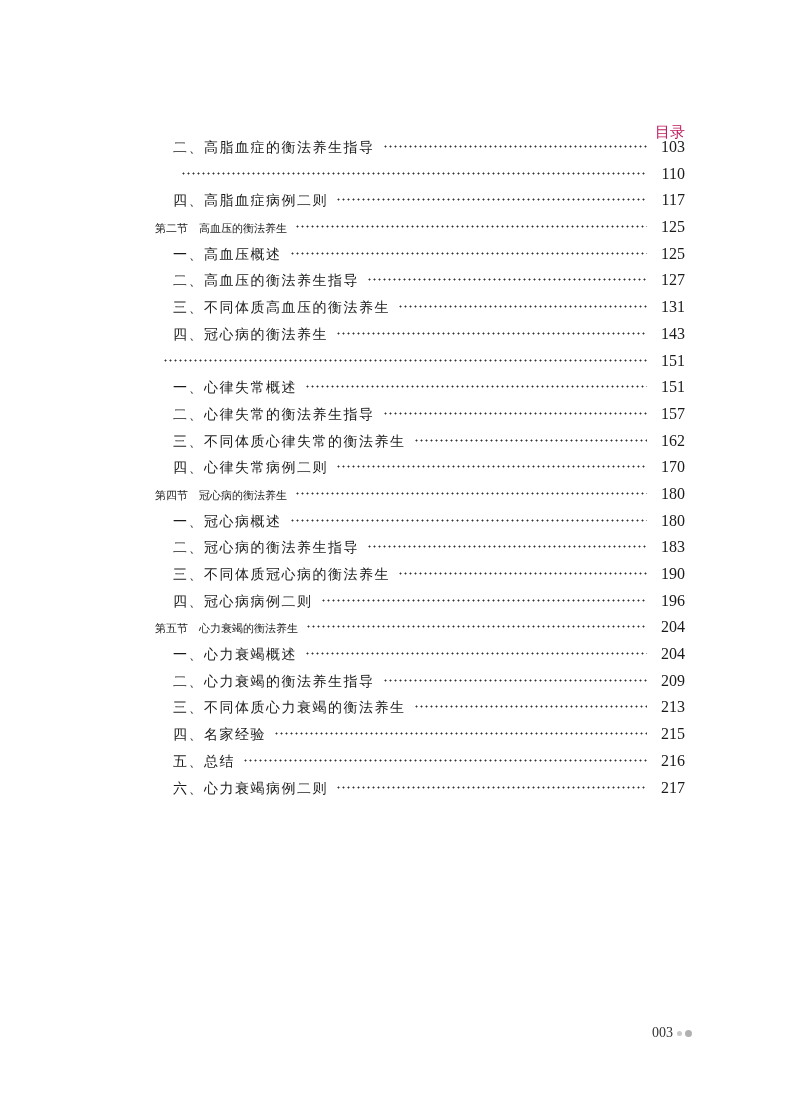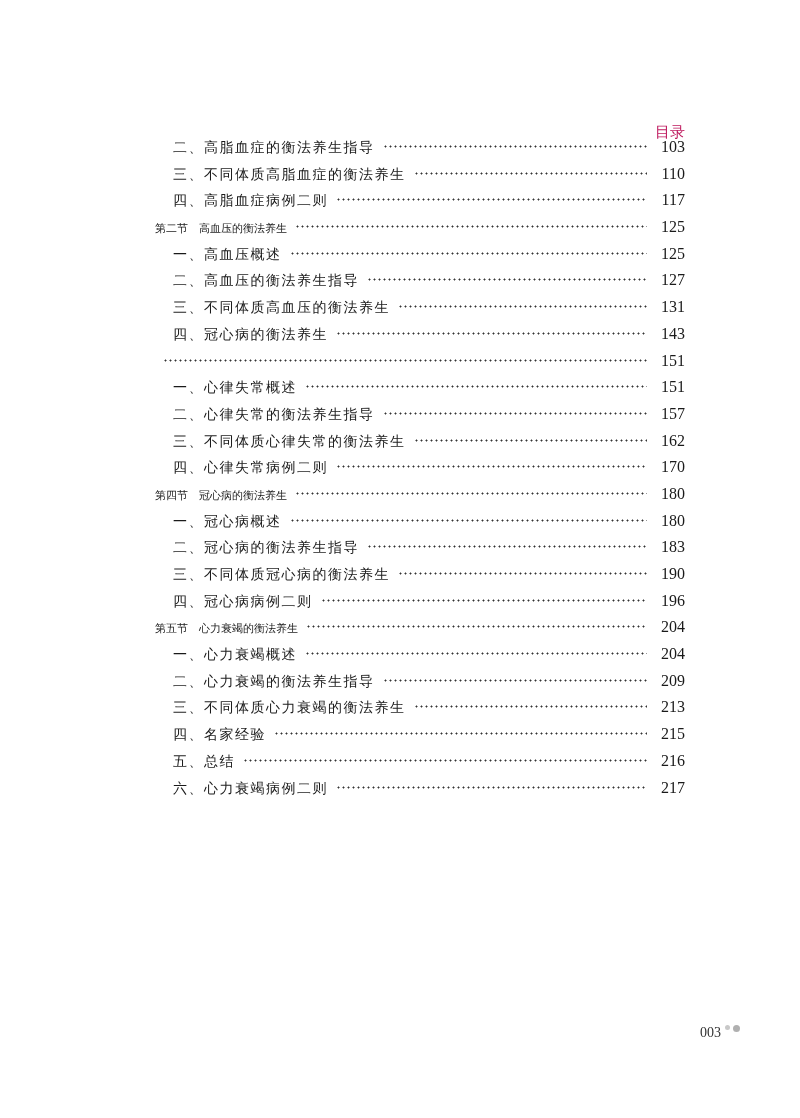--- a/index.html
+++ b/index.html
@@ -22,38 +22,37 @@
       background-image: radial-gradient(circle, #333 0.9px, transparent 1.1px);
       background-size: 5px 3px; background-repeat: repeat-x; background-position: left center;
       min-height: 3px;
     }
     .page {
       font-family: Liberation Serif, serif; font-size: 16px; min-width: 30px; text-align: right;
     }
     .folio {
       position: absolute; top: 1025px; left: 652px;
       font-family: "Liberation Serif", serif; font-size: 14px; color: #333;
-      display: flex; align-items: flex-start; margin-left: 48px;
+      display: flex; align-items: center;
     }
     .dot-sm { width: 5px; height: 5px; border-radius: 50%; background: #c8c8c8; margin-left: 4px; display: inline-block; }
     .dot-lg { width: 7px; height: 7px; border-radius: 50%; background: #b0b0b0; margin-left: 3px; display: inline-block; }
   </style>
 </head>
 <body>
 
 <div class="running-head">目录</div>
 
 <div class="toc">
   <div class="row sub">
       <span class="label">二、高脂血症的衡法养生指导</span>
       <span class="leader"></span>
       <span class="page">103</span>
     </div>
   <div class="row sub">
-      <span class="label">三、不同体质高脂血症的衡法养生</span>
       <span class="leader"></span>
       <span class="page">110</span>
     </div>
   <div class="row sub">
       <span class="label">四、高脂血症病例二则</span>
       <span class="leader"></span>
       <span class="page">117</span>
     </div>
   <div class="row section">
       <span class="label">第二节　高血压的衡法养生</span>

